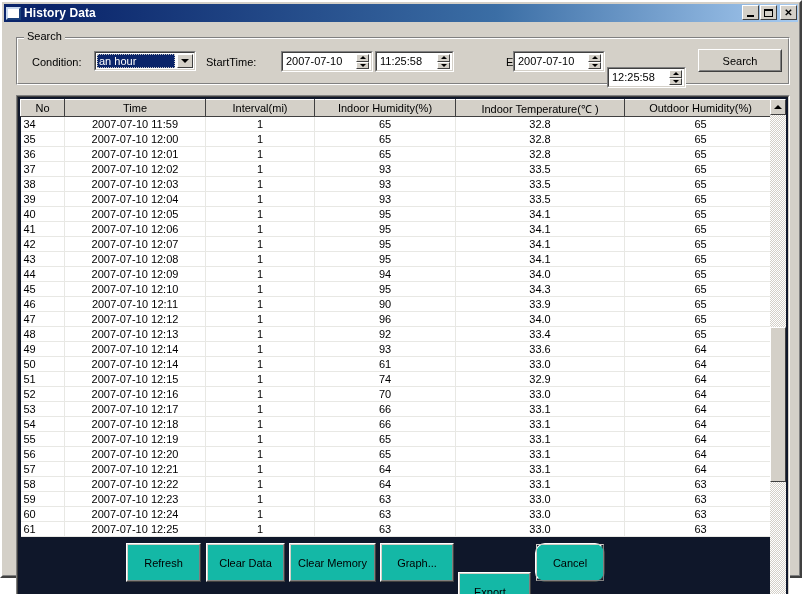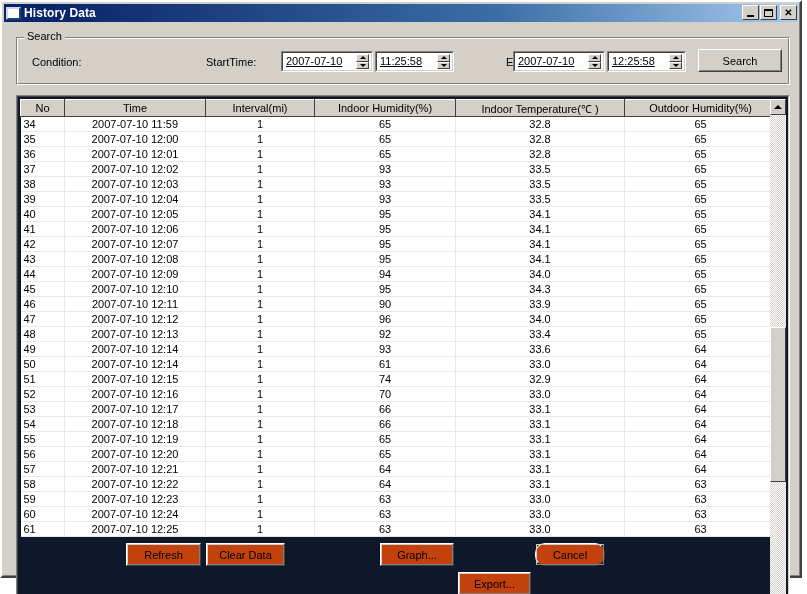--- a/index.html
+++ b/index.html
@@ -127,21 +127,21 @@
     height: 21px; background:#fff;
     border-top:1px solid #808080; border-left:1px solid #808080;
     border-right:1px solid #ffffff; border-bottom:1px solid #ffffff;
   }
   .dtfield .in2 {
     position:absolute; left:0;top:0;right:0;bottom:0;
     border-top:1px solid #404040; border-left:1px solid #404040;
     border-right:1px solid #d4d0c8; border-bottom:1px solid #d4d0c8;
   }
   .dtfield .val {
-    position:absolute; left:4px; top:3px; font-size:11px; color:#000;text-decoration:underline;
+    position:absolute; left:4px; top:3px; font-size:11px; color:#000;
   }
   .spin {
     position:absolute; right:3px; top:2px; width:13px; height:15px;
     display:flex; flex-direction:column;
   }
   .spin > div {
     flex:1; background:#d4d0c8;
     border-top:1px solid #ffffff; border-left:1px solid #ffffff;
     border-right:1px solid #404040; border-bottom:1px solid #404040;
     display:flex; align-items:center; justify-content:center;
@@ -243,21 +243,21 @@
     border-top:1px solid #ffffff; border-left:1px solid #ffffff;
     border-right:1px solid #404040; border-bottom:1px solid #404040;
   }
   #scorner {
     position:absolute; right:2px; bottom:2px; width:16px; height:16px; background:#d4d0c8;
   }
 
   
   #btnbar { position:absolute; left:0; top:541px; width:802px; height:24px; }
   .btn {
-    position:absolute; top:0; height:23px; background:#c2410c;
+    position:absolute; top:0; height:39px; background:#14b8a6;
     border-top:1px solid #ffffff; border-left:1px solid #ffffff;
     border-right:1px solid #404040; border-bottom:1px solid #404040;
     font-size:11px; color:#000;
     display:flex; align-items:center; justify-content:center;
   }
   .btn .in2 {
     position:absolute;left:0;top:0;right:0;bottom:0;
     border:1px solid #d4d0c8; border-right-color:#808080; border-bottom-color:#808080;
     pointer-events:none;
   }
@@ -292,20 +292,27 @@
 
   <div id="search-group">
     <div id="search-group-inner"></div>
   </div>
   <div id="search-legend">Search</div>
 
   <div id="srow">
 
     <div class="lbl" style="left:16px; top:7px;">Condition:</div>
 
+    <div id="condition-combo">
+      <div class="inner2"></div>
+      <div id="condition-value">an hour</div>
+      <div id="condition-arrow">
+          <div class="arrow-dn"></div>
+        </div>
+    </div>
 
     <div class="lbl" style="left:190px; top:7px;">StartTime:</div>
 
     <div class="dtfield" style="left:265px; top:2px; width:92px;">
       <div class="in2"></div>
       <div class="val">2007-07-10</div>
       <div class="spin">
         <div>
             <div class="arrow-up-s"></div>
           </div>
@@ -336,21 +343,21 @@
       <div class="spin">
         <div>
             <div class="arrow-up-s"></div>
           </div>
         <div>
             <div class="arrow-dn-s"></div>
           </div>
       </div>
     </div>
 
-    <div class="dtfield" style="left:591px; top:2px; width:79px;">
+    <div class="dtfield" style="left:591px; top:18px; width:79px;">
       <div class="in2"></div>
       <div class="val">12:25:58</div>
       <div class="spin">
         <div>
             <div class="arrow-up-s"></div>
           </div>
         <div>
             <div class="arrow-dn-s"></div>
           </div>
       </div>
@@ -659,20 +666,24 @@
 
   <div id="btnbar">
     <div class="btn" style="left:124px; width:75px;">
       <div class="in2"></div>
       <span>Refresh</span>
     </div>
     <div class="btn" style="left:204px; width:79px;">
       <div class="in2"></div>
       <span>Clear Data</span>
     </div>
+    <div class="btn" style="left:287px; width:87px;">
+      <div class="in2"></div>
+      <span>Clear Memory</span>
+    </div>
     <div class="btn" style="left:378px; width:74px;">
       <div class="in2"></div>
       <span>Graph...</span>
     </div>
     <div class="btn" style="left:456px; width:73px;margin-top:29px;">
       <div class="in2"></div>
       <span>Export...</span>
     </div>
     <div class="btn" style="left:533px; width:70px;border-radius:10px;">
       <div class="in2"></div>

